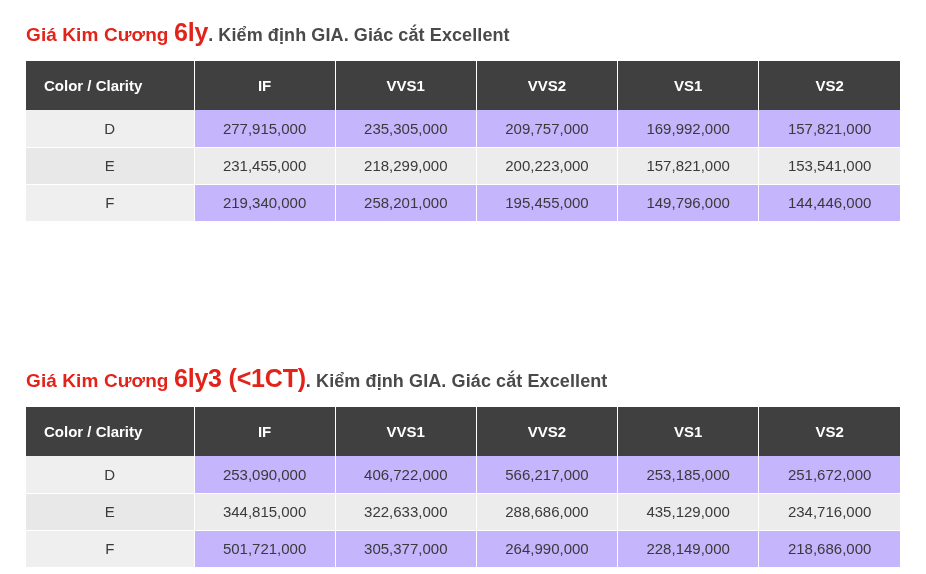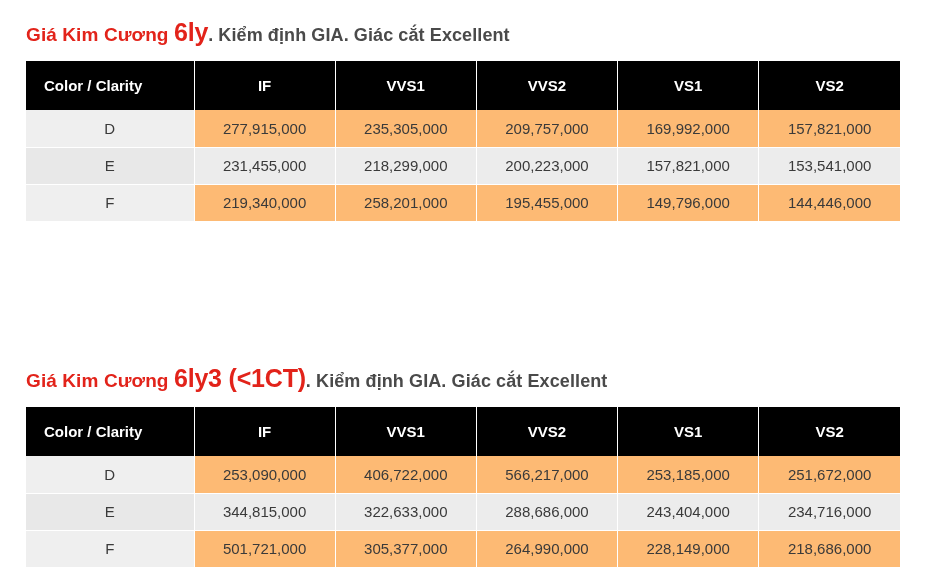--- a/index.html
+++ b/index.html
@@ -48,21 +48,21 @@
     color: #4a4a4a;
   }
 
   .price-table {
     border-collapse: collapse;
     margin-left: 26px;
     width: 874px;
     table-layout: fixed;
   }
   .price-table th {
-    background: #000000;
+    background: #404040;
     color: #ffffff;
     font-size: 15px;
     font-weight: bold;
     height: 40px;
     text-align: center;
     border-right: 1px solid #ffffff;
     padding: 16px 6px;
     box-sizing: border-box;
   }
   .price-table th:last-child { border-right: none; }
@@ -80,21 +80,21 @@
     border-bottom: 1px solid #ffffff;
     padding: 0 6px;
     box-sizing: border-box;
   }
   .price-table td:last-child { border-right: none; }
   .price-table td.col-label {
     text-align: center;
     width: 168px;
     background: #efefef;
   }
-  .price-table tbody tr td { background: #fdba74; }
+  .price-table tbody tr td { background: #c4b5fd; }
   .price-table tbody tr:nth-child(even) td { background: #ececec; }
   .price-table tbody tr:nth-child(even) td.col-label { background: #e8e8e8; }
   .price-table tbody tr:last-child td { border-bottom: none; }
 </style>
 </head>
 <body>
 
 <div class="page">
 
   <div class="section" id="section-0">
@@ -163,21 +163,21 @@
           <td>406,722,000</td>
           <td>566,217,000</td>
           <td>253,185,000</td>
           <td>251,672,000</td>
         </tr>
         <tr>
           <td class="col-label">E</td>
           <td>344,815,000</td>
           <td>322,633,000</td>
           <td>288,686,000</td>
-          <td>243,404,000</td>
+          <td>435,129,000</td>
           <td>234,716,000</td>
         </tr>
         <tr>
           <td class="col-label">F</td>
           <td>501,721,000</td>
           <td>305,377,000</td>
           <td>264,990,000</td>
           <td>228,149,000</td>
           <td>218,686,000</td>
         </tr>

